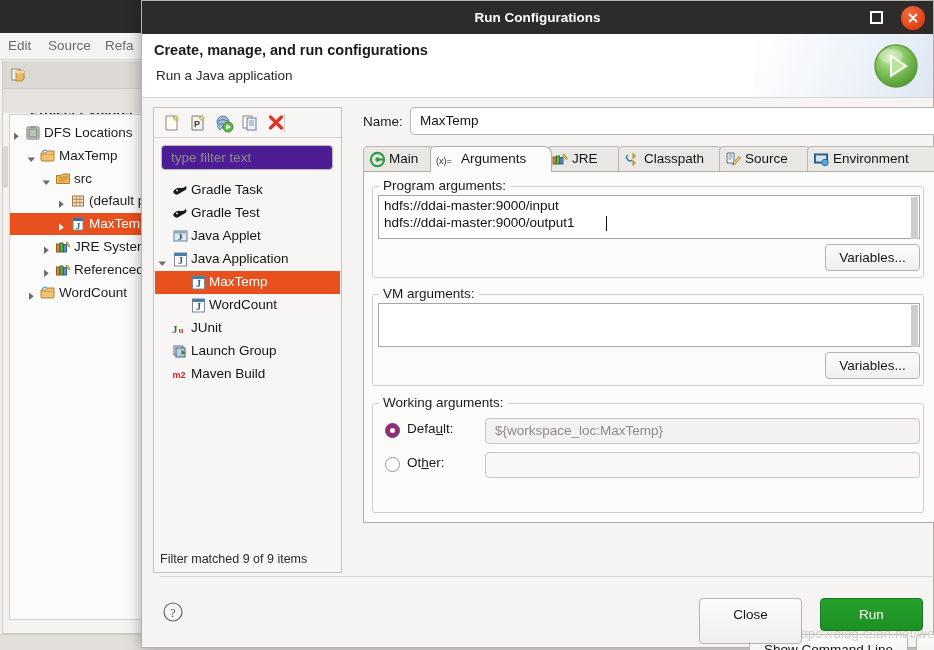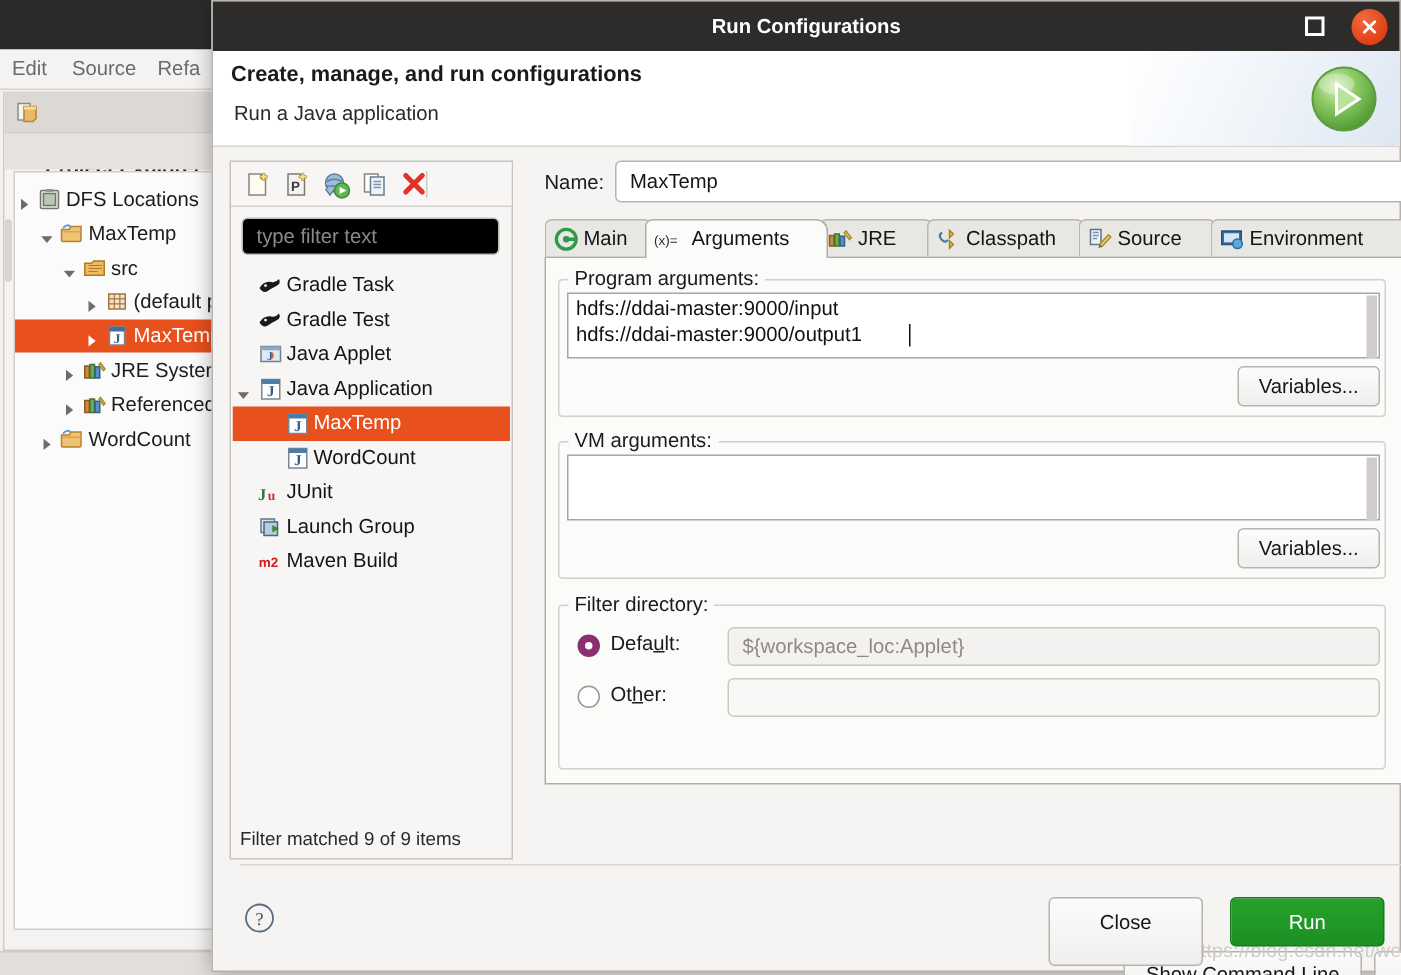--- a/index.html
+++ b/index.html
@@ -147,21 +147,21 @@
     background: #f7f6f5;
     border-bottom: 1px solid #d4d1cd;
   }
   .cfg-tb-btn { position: absolute; top: 5px; width: 20px; height: 20px; }
   .cfg-tb-sep {
     position: absolute; left: 130px; top: 6px; width: 1px; height: 18px;
     background: #cecbc7;
   }
   .filter-box {
     position: absolute; left: 7px; top: 37px; width: 172px; height: 25px;
-    background: #000000;
+    background: #4c1d95;
     border: 1px solid #bdbab6;
     border-radius: 4px;
   }
   .filter-ph {
     position: absolute; left: 9px; top: 4px;
     color: #8d8a86; font-size: 13.5px;
   }
   .cfg-list {
     position: absolute; left: 1px; top: 68px; width: 185px; height: 375px;
     background: #f7f6f5; overflow: hidden;
@@ -666,28 +666,28 @@
 
         <div class="group" style="left:8px; top:122px; width:552px; height:92px;">
           <span class="group-title">VM arguments:</span>
           <div class="textarea-box" style="left:5px; top:8px; width:542px; height:44px;">
             <span class="ta-scroll" style="height:42px"></span>
           </div>
           <div class="btn" style="left:452px; top:57px; width:95px; height:27px; line-height:25px;">Variables...</div>
         </div>
 
         <div class="group" style="left:8px; top:231px; width:552px; height:110px;">
-          <span class="group-title">Filter directory:</span>
+          <span class="group-title">Working arguments:</span>
 
           <div class="radio-row" style="left:12px; top:14px; width:90px;">
             <span class="radio on"></span>
             <span class="radio-lbl">Defa<u>u</u>lt:</span>
           </div>
           <div class="dir-input" style="left:112px; top:14px; width:435px;">
-            <span class="dir-ph">${workspace_loc:Applet}</span>
+            <span class="dir-ph">${workspace_loc:MaxTemp}</span>
           </div>
 
           <div class="radio-row" style="left:12px; top:48px; width:90px;">
             <span class="radio"></span>
             <span class="radio-lbl">Ot<u>h</u>er:</span>
           </div>
           <div class="dir-input empty" style="left:112px; top:48px; width:435px;"></div>
         </div>
 
       </div>

